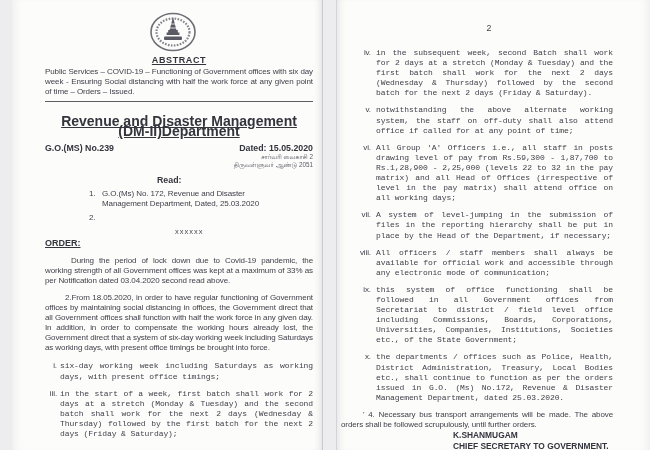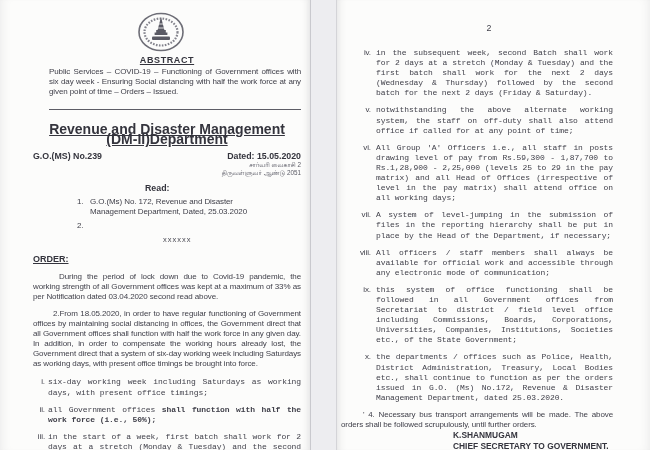--- a/index.html
+++ b/index.html
@@ -7,48 +7,48 @@
     width:650px;height:450px;
     background:#ededf0;
     font-family:"Liberation Sans", sans-serif;
     color:#41414b;
     position:relative;
     overflow:hidden;
   }
   .stage{position:absolute;inset:0;}
   .page{position:absolute;top:0;bottom:0;background:#fcfcfb;}
   .page-left{
-    left:0;width:310px;
+    left:12px;width:310px;
     border-right:1px solid #c9c9ce;
     box-shadow:inset -7px 0 9px -7px rgba(40,40,50,.18), inset 9px 0 12px -9px rgba(40,40,50,.10);
   }
   .page-right{
     left:336px;width:314px;
     border-left:1px solid #d4d4d8;
     box-shadow:inset 8px 0 10px -8px rgba(40,40,50,.16), inset -9px 0 12px -9px rgba(40,40,50,.12);
   }
   .content-l{position:absolute;left:33px;width:268px;top:0;}
   .content-r{position:absolute;left:4px;width:272px;top:0;}
 
   .txt{font-size:8px;line-height:10.1px;letter-spacing:-0.1px;text-align:justify;}
   .b{font-weight:bold;color:#34343d;}
   .u{text-decoration:underline;}
 
   .seal{width:48px;height:40px;margin:12px auto 0;margin-left:104px;}
   .h-abstract{text-align:center;font-size:9px;letter-spacing:.6px;margin-top:3px;line-height:10px;}
-  .abstract-para{margin-top:2px;border-bottom:1px solid #5d5d66;padding-bottom:12px;margin-left:16px;}
+  .abstract-para{margin-top:2px;border-bottom:1px solid #5d5d66;padding-bottom:4px;}
   .dept{text-align:center;font-size:14px;margin-top:14px;line-height:10px;}
   .go-row{display:flex;justify-content:space-between;margin-top:7px;font-size:8.8px;line-height:10px;}
   .tamil{text-align:right;font-size:6.3px;line-height:8px;color:#5b5b66;filter:blur(.2px);}
   .read-h{margin:6px 0 4px 112px;font-size:8.8px;line-height:10px;}
   .read-row{display:flex;margin-left:44px;margin-bottom:4px;}
   .read-num{flex:0 0 13px;}
   .read-txt{width:172px;text-align:left;}
   .xxx{margin-left:130px;font-size:7.5px;line-height:8px;letter-spacing:1px;color:#4a4a54;}
-  .order-h{margin:10px 0 0 0;font-size:9px;line-height:11px;}
+  .order-h{margin:2px 0 0 0;font-size:9px;line-height:11px;}
   .para{margin-top:7px;}
   .ind1{text-indent:26px;}
   .ind2{text-indent:20px;}
   .list{margin-top:8px;}
   .row{display:flex;margin-bottom:7px;}
   .num{flex:0 0 12px;text-align:right;padding-right:3px;white-space:nowrap;}
   .itxt{flex:1;text-align:justify;font-family:Liberation Mono, monospace;}
 
   .pgnum{text-align:center;padding-left:24px;margin:23px 0 15px;font-size:8.8px;line-height:10px;}
   .row-r{margin-left:12px;}
@@ -118,24 +118,20 @@
 
       <div class="para ind1 txt">During the period of lock down due to Covid-19 pandemic, the working strength of all Government offices was kept at a maximum of 33% as per Notification dated 03.04.2020 second read above.</div>
       <div class="para ind2 txt">2.From 18.05.2020, in order to have regular functioning of Government offices by maintaining social distancing in offices, the Government direct that all Government offices shall function with half the work force in any given day. In addition, in order to compensate the working hours already lost, the Government direct that a system of six-day working week including Saturdays as working days, with present office timings be brought into force.</div>
 
       <div class="list">
         <div class="row txt">
           <span class="num">i.</span>
           <span class="itxt">six-day working week including Saturdays as working days, with present office timings;</span>
         </div>
         <div class="row txt">
-          <span class="num">ii.</span>
-          <span class="itxt"><span>all Government offices </span><b>shall function with half the work force (i.e., 50%);</b></span>
-        </div>
-        <div class="row txt">
           <span class="num">iii.</span>
           <span class="itxt">in the start of a week, first batch shall work for 2 days at a stretch (Monday &amp; Tuesday) and the second batch shall work for the next 2 days (Wednesday &amp; Thursday) followed by the first batch for the next 2 days (Friday &amp; Saturday);</span>
         </div>
       </div>
 
     </div>
   </div>
 
   <div class="page page-right">
     <div class="content-r">
@@ -146,21 +142,21 @@
         <div class="row row-r txt">
           <span class="num-r">iv.</span>
           <span class="itxt">in the subsequent week, second Batch shall work for 2 days at a stretch (Monday &amp; Tuesday) and the first batch shall work for the next 2 days (Wednesday &amp; Thursday) followed by the second batch for the next 2 days (Friday &amp; Saturday).</span>
         </div>
         <div class="row row-r txt">
           <span class="num-r">v.</span>
           <span class="itxt">notwithstanding the above alternate working system, the staff on off-duty shall also attend office if called for at any point of time;</span>
         </div>
         <div class="row row-r txt">
           <span class="num-r">vi.</span>
-          <span class="itxt">All Group 'A' Officers i.e., all staff in posts drawing level of pay from Rs.59,300 - 1,87,700 to Rs.1,28,900 - 2,25,000 (levels 25 to 29 in the pay matrix) and all Head of Offices (irrespective of level in the pay matrix) shall attend office on all working days;</span>
+          <span class="itxt">All Group 'A' Officers i.e., all staff in posts drawing level of pay from Rs.59,300 - 1,87,700 to Rs.1,28,900 - 2,25,000 (levels 22 to 32 in the pay matrix) and all Head of Offices (irrespective of level in the pay matrix) shall attend office on all working days;</span>
         </div>
         <div class="row row-r txt">
           <span class="num-r">vii.</span>
           <span class="itxt">A system of level-jumping in the submission of files in the reporting hierarchy shall be put in place by the Head of the Department, if necessary;</span>
         </div>
         <div class="row row-r txt">
           <span class="num-r">viii.</span>
           <span class="itxt">All officers / staff members shall always be available for official work and accessible through any electronic mode of communication;</span>
         </div>
         <div class="row row-r txt">

